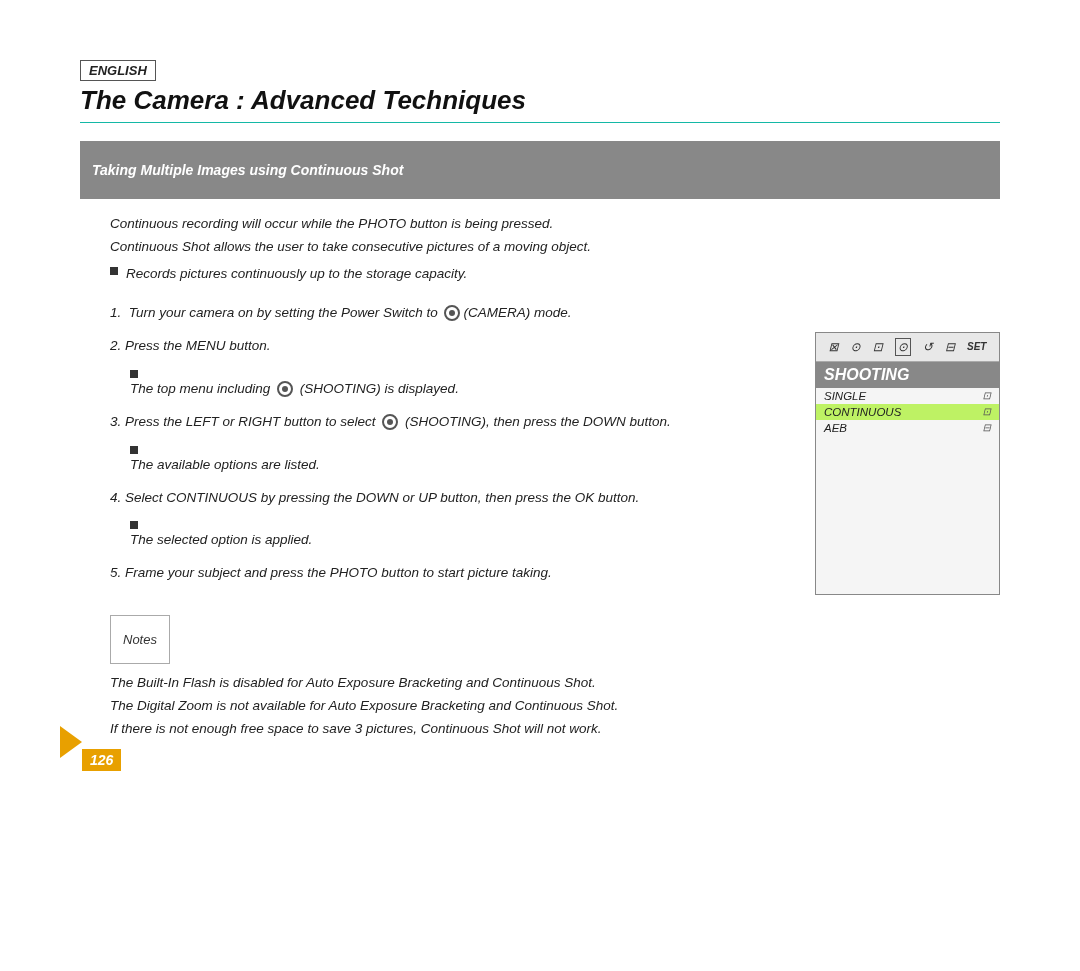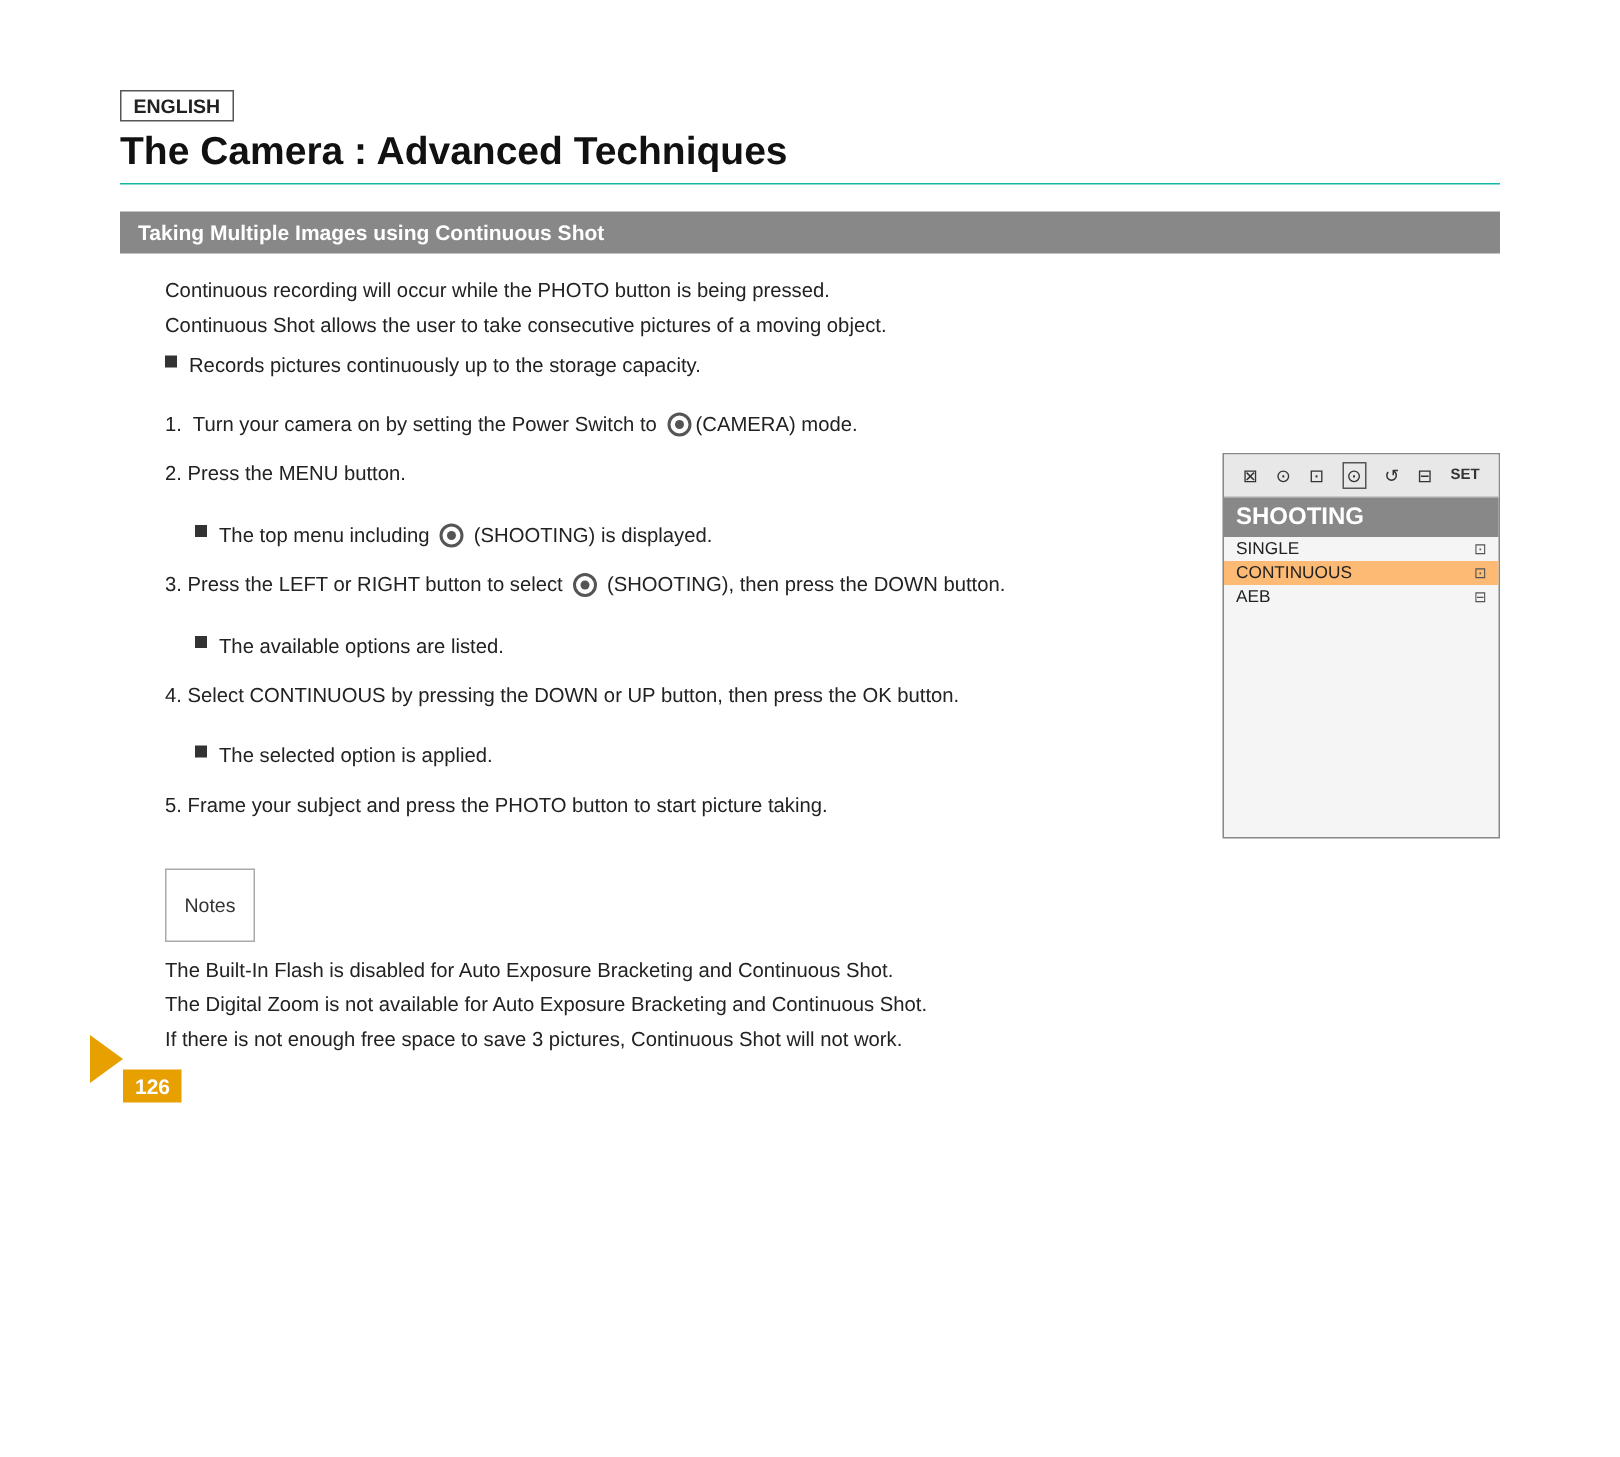--- a/index.html
+++ b/index.html
@@ -9,20 +9,21 @@
       background: #ffffff;
       font-family: Arial, Helvetica, sans-serif;
       font-size: 14px;
       color: #222;
       overflow: hidden;
       position: relative;
     }
     .page {
       padding: 60px 80px 60px 80px;
       position: relative;
+      font-style: italic;
     }
     
     .english-label {
       display: inline-block;
       border: 1.5px solid #555;
       padding: 2px 8px;
       font-size: 13px;
       font-weight: bold;
       margin-bottom: 4px;
       color: #222;
@@ -35,21 +36,21 @@
       border-bottom: 1px solid #14b8a6;
       padding-bottom: 6px;
       margin-bottom: 18px;
     }
     
     .section-header {
       background: #888;
       color: #fff;
       font-weight: bold;
       font-size: 14px;
-      padding: 6px 12px;
+      padding: 21px 12px;
       margin-bottom: 14px;
     }
     
     .intro-block {
       margin-left: 30px;
       margin-bottom: 16px;
       line-height: 1.7;
       font-size: 13.5px;
     }
     .bullet-item {
@@ -79,21 +80,22 @@
     }
     .step-item {
       margin-bottom: 10px;
       line-height: 1.7;
       font-size: 13.5px;
     }
     .sub-bullet {
       display: flex;
       align-items: flex-start;
       margin-left: 20px;
-      margin-top: 18px;
+      margin-top: 8px;
+      flex-direction: column;
     }
     
     .camera-menu {
       border: 1.5px solid #888;
       background: #f5f5f5;
       width: 185px;
       flex-shrink: 0;
       padding: 0;
       margin-top: 30px;
     }
@@ -125,21 +127,21 @@
     }
     .menu-item {
       display: flex;
       align-items: center;
       justify-content: space-between;
       padding: 2px 8px;
       font-size: 11.5px;
       color: #222;
     }
     .menu-item.highlighted {
-      background: #fdba74;
+      background: #bef264;
     }
     .menu-item-icon {
       font-size: 10px;
       color: #555;
     }
     
     .notes-box {
       border: 1px solid #aaa;
       display: inline-block;
       padding: 16px 12px;

